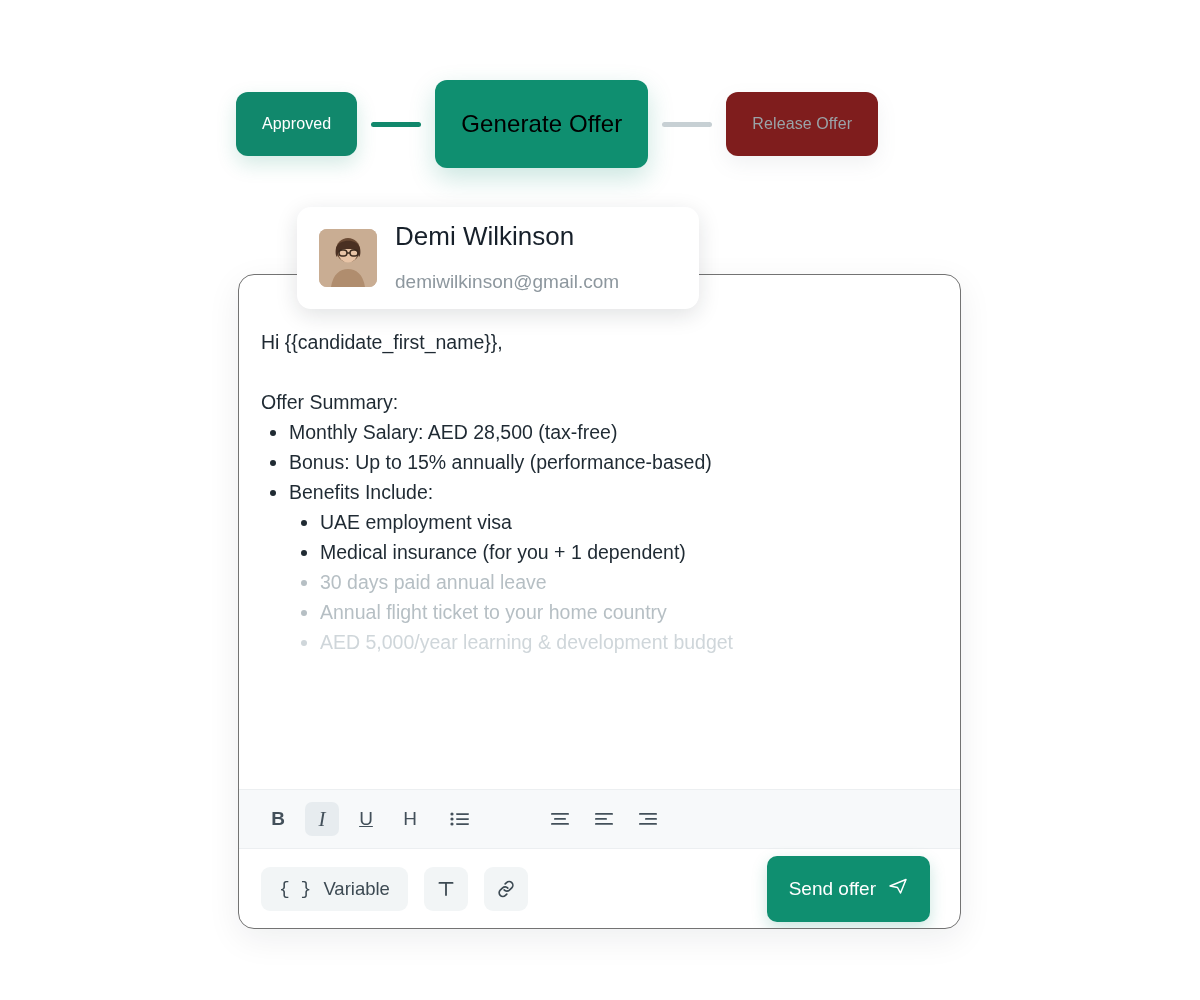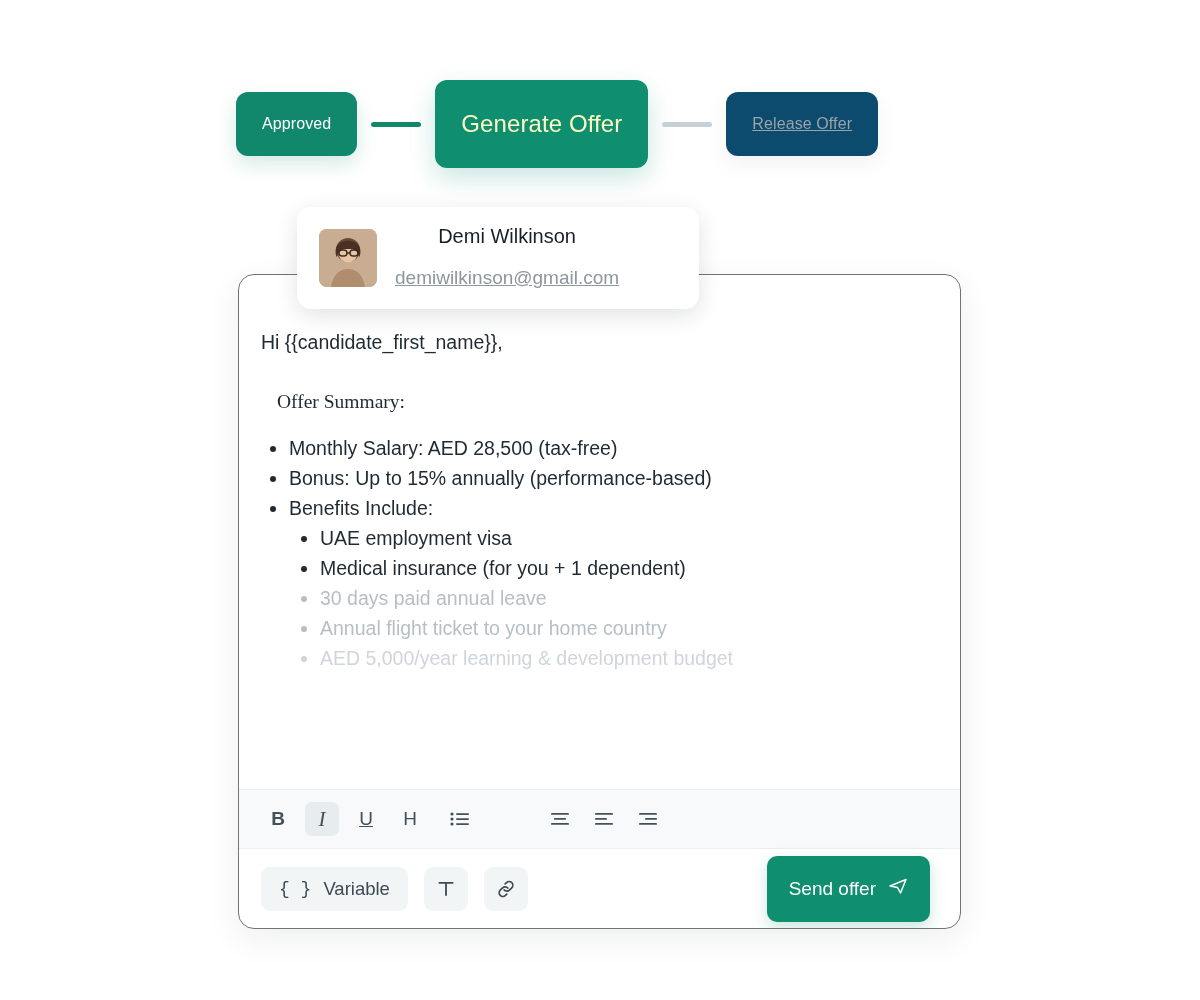--- a/index.html
+++ b/index.html
@@ -43,31 +43,30 @@
   }
 
   .step.done {
     background: #11886c;
     color: #ffffff;
     box-shadow: 0 8px 20px rgba(17,136,108,0.18);
   }
 
   .step.current {
     background: #0f8f70;
-    color: #fef9c3;
+    color: #000000;
     font-size: 24px;
     height: 88px;
     box-shadow: 0 10px 26px rgba(15,143,112,0.22);
   }
 
   .step.upcoming {
-    background: #0c4a6e;
+    background: #7f1d1d;
     color: #9aa3a8;
     box-shadow: 0 8px 20px rgba(120,130,140,0.10);
-    text-decoration: underline;
   }
 
   .connector {
     height: 5px;
     border-radius: 3px;
     margin: 0 14px;
   }
 
   .connector.filled { width: 50px; background: #11886c; }
   .connector.empty  { width: 50px; background: #c7d0d4; }
@@ -95,31 +94,29 @@
     border-radius: 8px;
     overflow: hidden;
     flex: 0 0 auto;
     margin-right: 18px;
     background: #cbb39d;
     position: relative;
   }
   .avatar svg { display: block; }
 
   .cand-name {
-    font-size: 20px;
+    font-size: 26px;
     color: #17202a;
     line-height: 1.15;
-    text-align: center;
   }
   .cand-email {
     font-size: 19px;
     color: #8d979e;
     line-height: 1.3;
     margin-top: 18px;
-    text-decoration: underline;
   }
 
   
   .editor {
     position: absolute;
     left: 238px;
     top: 274px;
     width: 723px;
     height: 655px;
     background: #ffffff;
@@ -140,21 +137,21 @@
     padding: 52px 40px 0 22px;
     box-sizing: border-box;
   }
 
   .mail {
     font-size: 19.5px;
     line-height: 30px;
     color: #1f2a33;
   }
   .mail p { margin: 0 0 30px 0; }
-  .mail .tight { margin: 16px; font-family: Liberation Serif, serif; }
+  .mail .tight { margin: 0; }
 
   .mail ul {
     margin: 0;
     padding-left: 28px;
     list-style: disc;
   }
   .mail ul ul {
     padding-left: 31px;
     margin-top: 0;
   }

